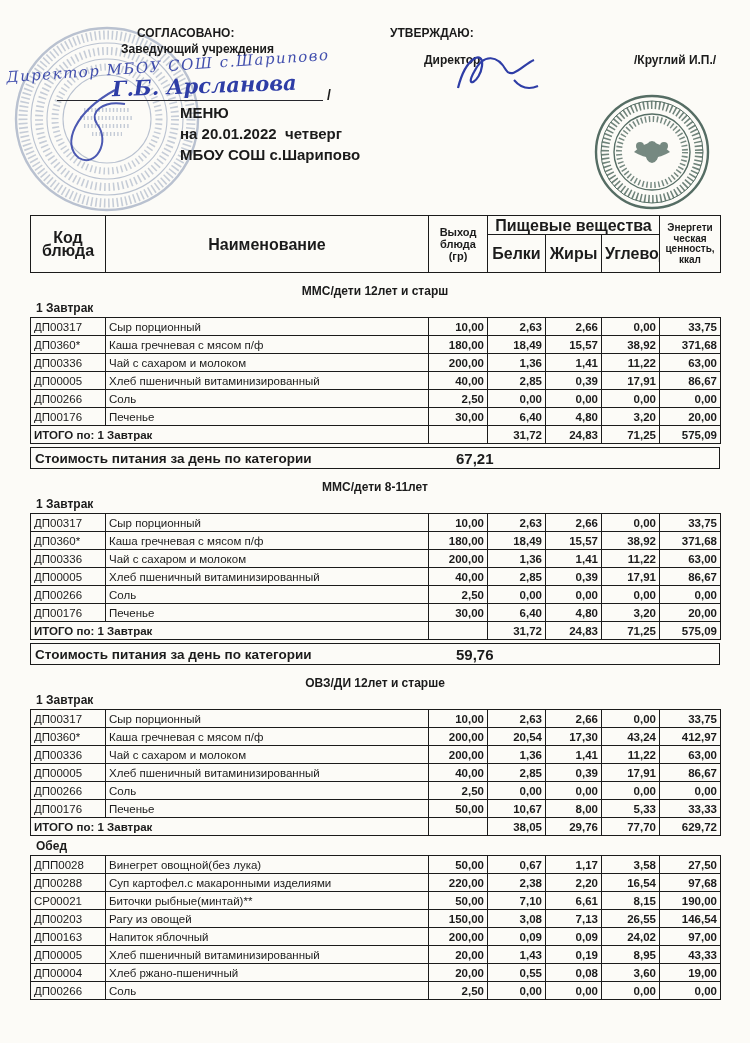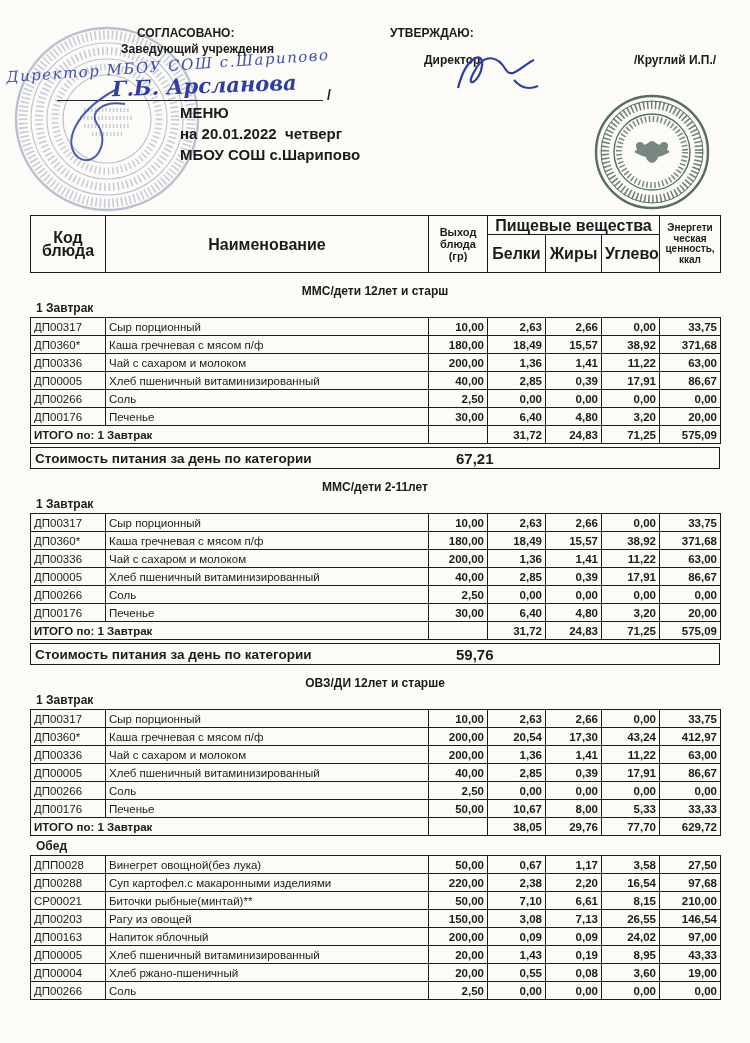--- a/index.html
+++ b/index.html
@@ -229,21 +229,21 @@
               <td class="num">24,83</td>
               <td class="num">71,25</td>
               <td class="num">575,09</td>
             </tr>
           </tbody>
         </table>
         <div class="cost-row">
           <span class="cost-label">Стоимость питания за день по категории</span>
           <span class="cost-value">67,21</span>
         </div>
-        <div class="category-title">ММС/дети 2-11лет</div>
+        <div class="category-title">ММС/дети 8-11лет</div>
         <div class="meal-title">1 Завтрак</div>
         <table class="menu-table">
           <colgroup>
             <col style="width: 75px;">
             <col style="width: 323px;">
             <col style="width: 59px;">
             <col style="width: 58px;">
             <col style="width: 56px;">
             <col style="width: 58px;">
             <col style="width: 61px;">
@@ -424,21 +424,21 @@
               <td class="num">16,54</td>
               <td class="num">97,68</td>
             </tr>
             <tr>
               <td class="code">СР00021</td>
               <td class="nm">Биточки рыбные(минтай)**</td>
               <td class="num">50,00</td>
               <td class="num">7,10</td>
               <td class="num">6,61</td>
               <td class="num">8,15</td>
-              <td class="num">210,00</td>
+              <td class="num">190,00</td>
             </tr>
             <tr>
               <td class="code">ДП00203</td>
               <td class="nm">Рагу из овощей</td>
               <td class="num">150,00</td>
               <td class="num">3,08</td>
               <td class="num">7,13</td>
               <td class="num">26,55</td>
               <td class="num">146,54</td>
             </tr>

